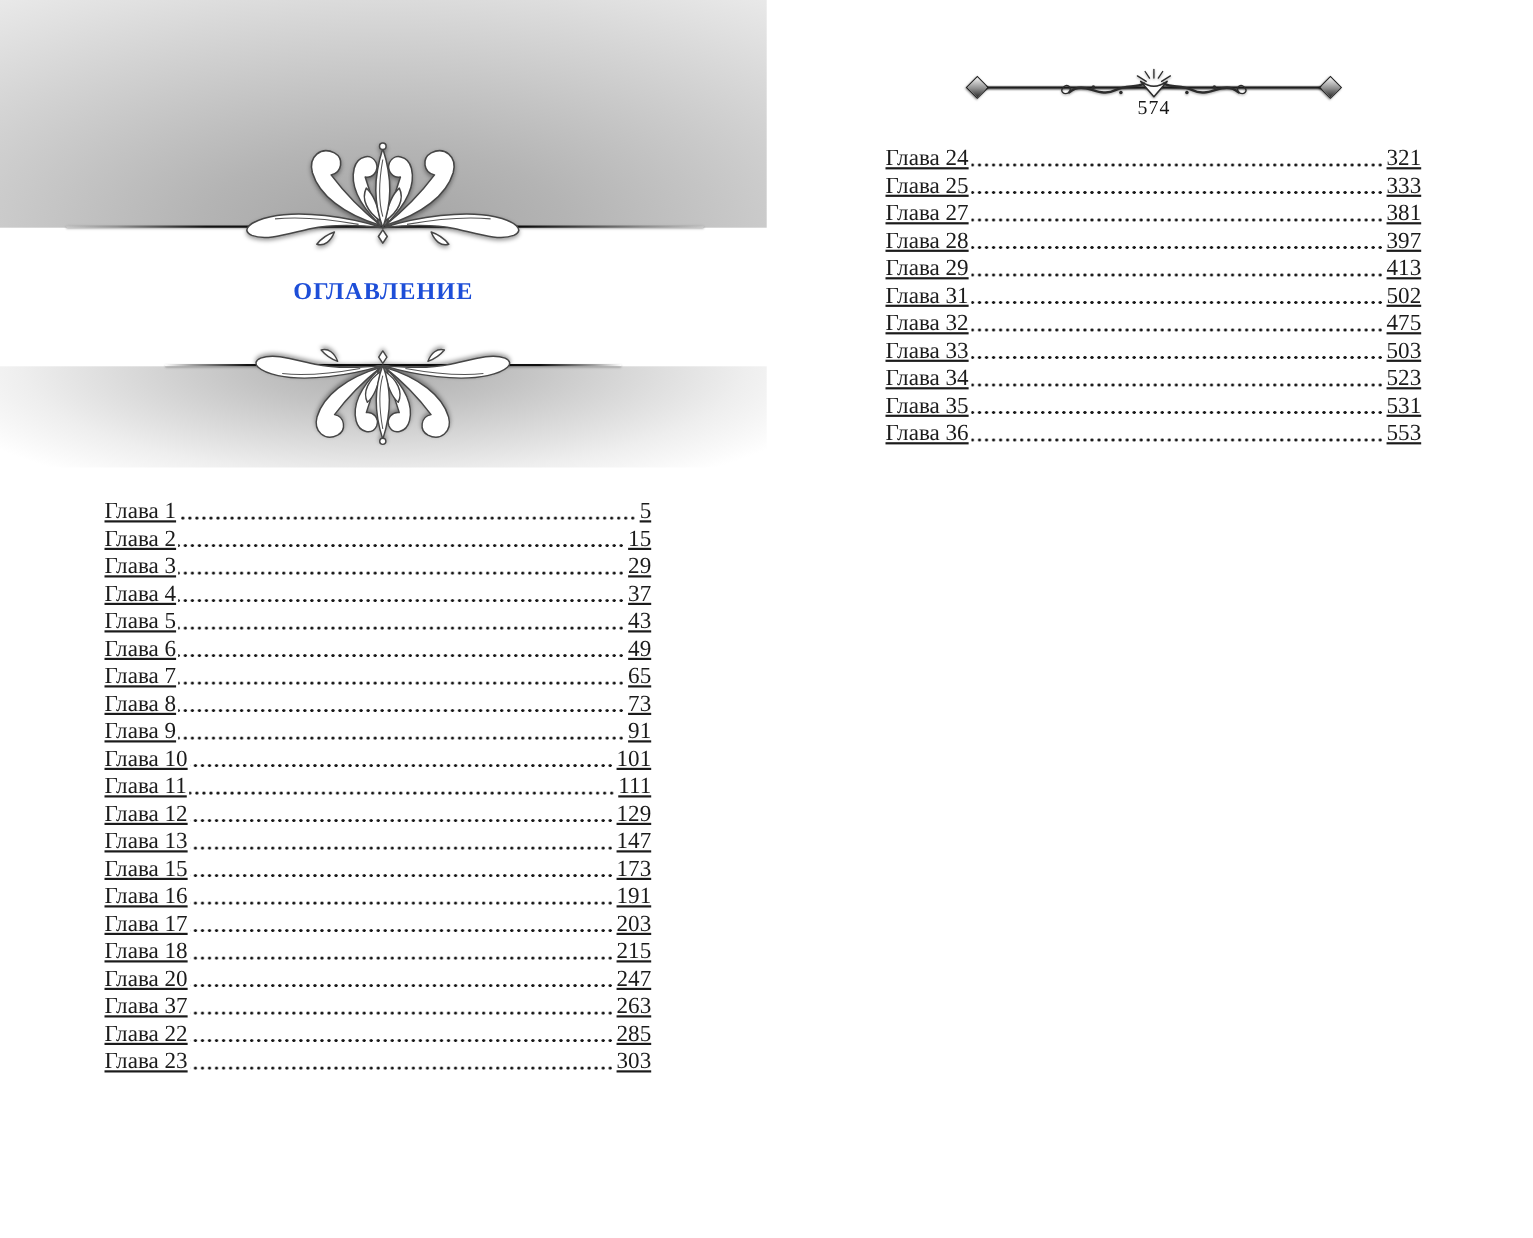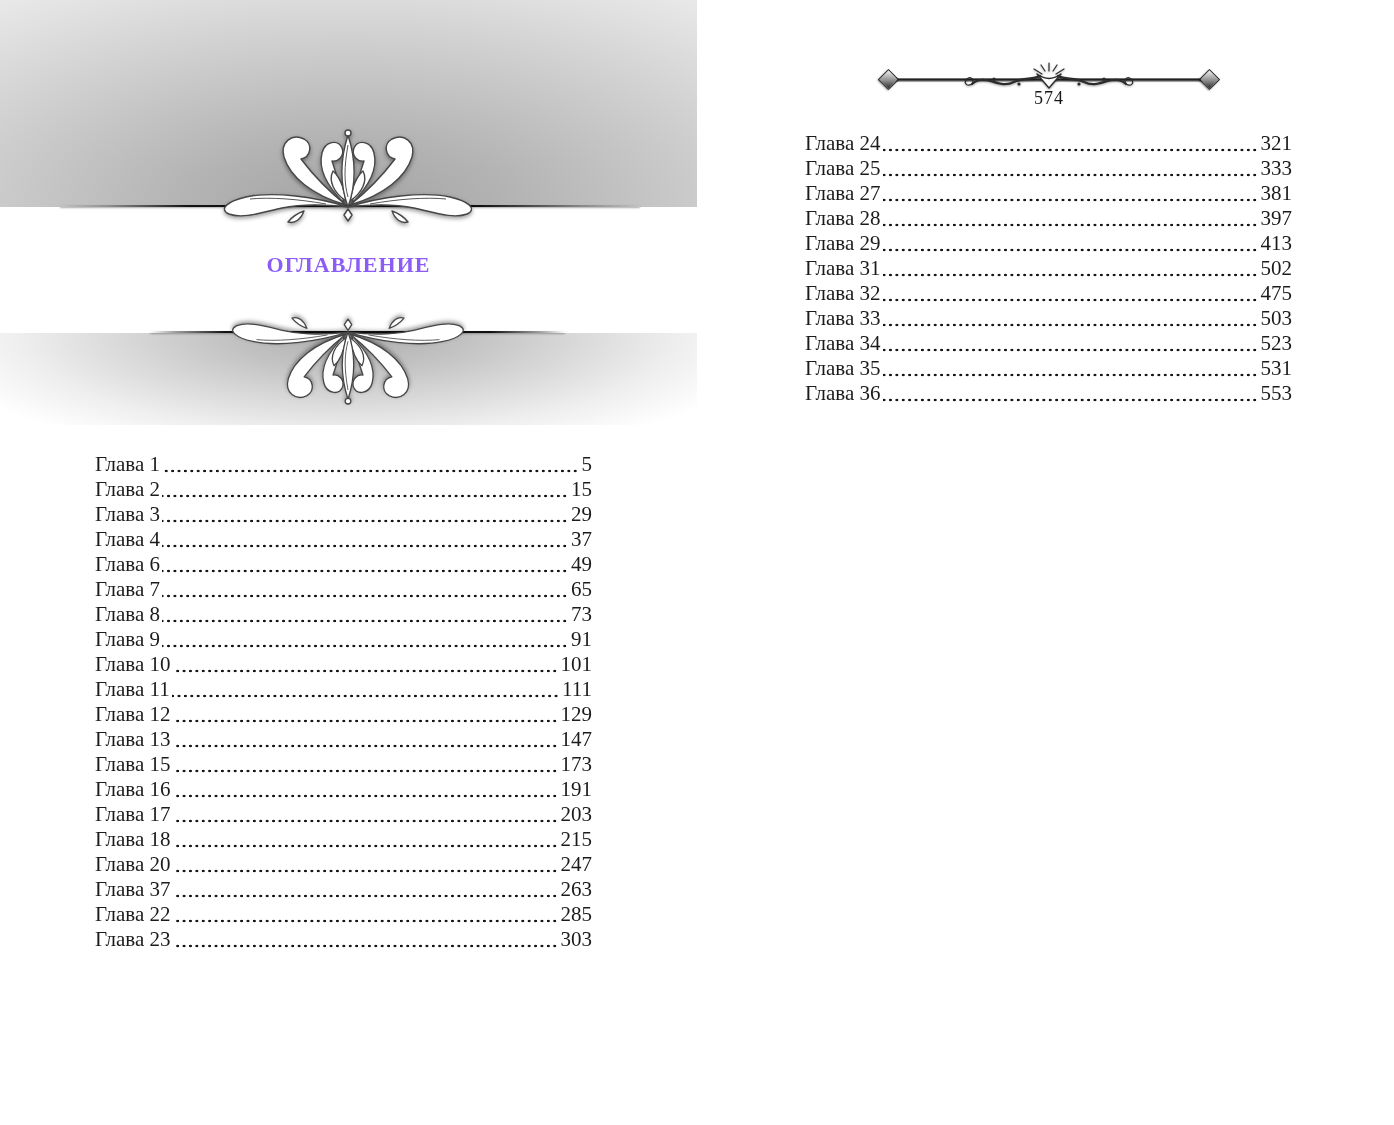--- a/index.html
+++ b/index.html
@@ -39,28 +39,28 @@
   }
 
   .ornament{position:absolute;z-index:2;filter:drop-shadow(0 2px 2px rgba(0,0,0,.4));}
   .ornament-top{left:198px;top:126px;width:300px;height:98px;}
   .ornament-bottom{left:208px;top:316px;width:280px;height:92px;transform:scaleY(-1);}
   .ornament path, .ornament circle{fill:#ffffff;stroke:#464646;stroke-width:1.4;stroke-linejoin:round;}
   .ornament .detail{fill:none;stroke:#555;stroke-width:1;}
 
   .toc-title{
     position:absolute;left:0;top:252px;width:100%;margin:0;z-index:3;
-    text-align:center;font-size:22px;font-weight:bold;letter-spacing:1px;color:#8b5cf6;
+    text-align:center;font-size:22px;font-weight:bold;letter-spacing:1px;color:#1d4ed8;
   }
 
   
   .toc{position:absolute;z-index:3;}
   .toc-left-list{left:95px;top:452px;width:497px;text-align:center;}
   .toc-right-list{left:108px;top:131px;width:487px;}
-  .toc-row{display:flex;height:25px;font-size:21px;line-height:25px;}
+  .toc-row{display:flex;height:25px;font-size:21px;line-height:25px;text-decoration:underline;}
   .toc-label{white-space:nowrap;}
   .toc-leader{
     flex:1;margin:0 3px 0 2px;
     background-image:radial-gradient(circle,#161616 1.3px,transparent 1.55px);
     background-size:6.4px 6px;background-repeat:repeat-x;
     background-position:right 0 bottom 3px;
   }
   .toc-page{white-space:nowrap;}
 
   
@@ -142,20 +142,25 @@
   </div>
         <div class="toc-row">
     <span class="toc-label">Глава 3</span>
     <span class="toc-leader"></span>
     <span class="toc-page">29</span>
   </div>
         <div class="toc-row">
     <span class="toc-label">Глава 4</span>
     <span class="toc-leader"></span>
     <span class="toc-page">37</span>
+  </div>
+        <div class="toc-row">
+    <span class="toc-label">Глава 5</span>
+    <span class="toc-leader"></span>
+    <span class="toc-page">43</span>
   </div>
         <div class="toc-row">
     <span class="toc-label">Глава 6</span>
     <span class="toc-leader"></span>
     <span class="toc-page">49</span>
   </div>
         <div class="toc-row">
     <span class="toc-label">Глава 7</span>
     <span class="toc-leader"></span>
     <span class="toc-page">65</span>

